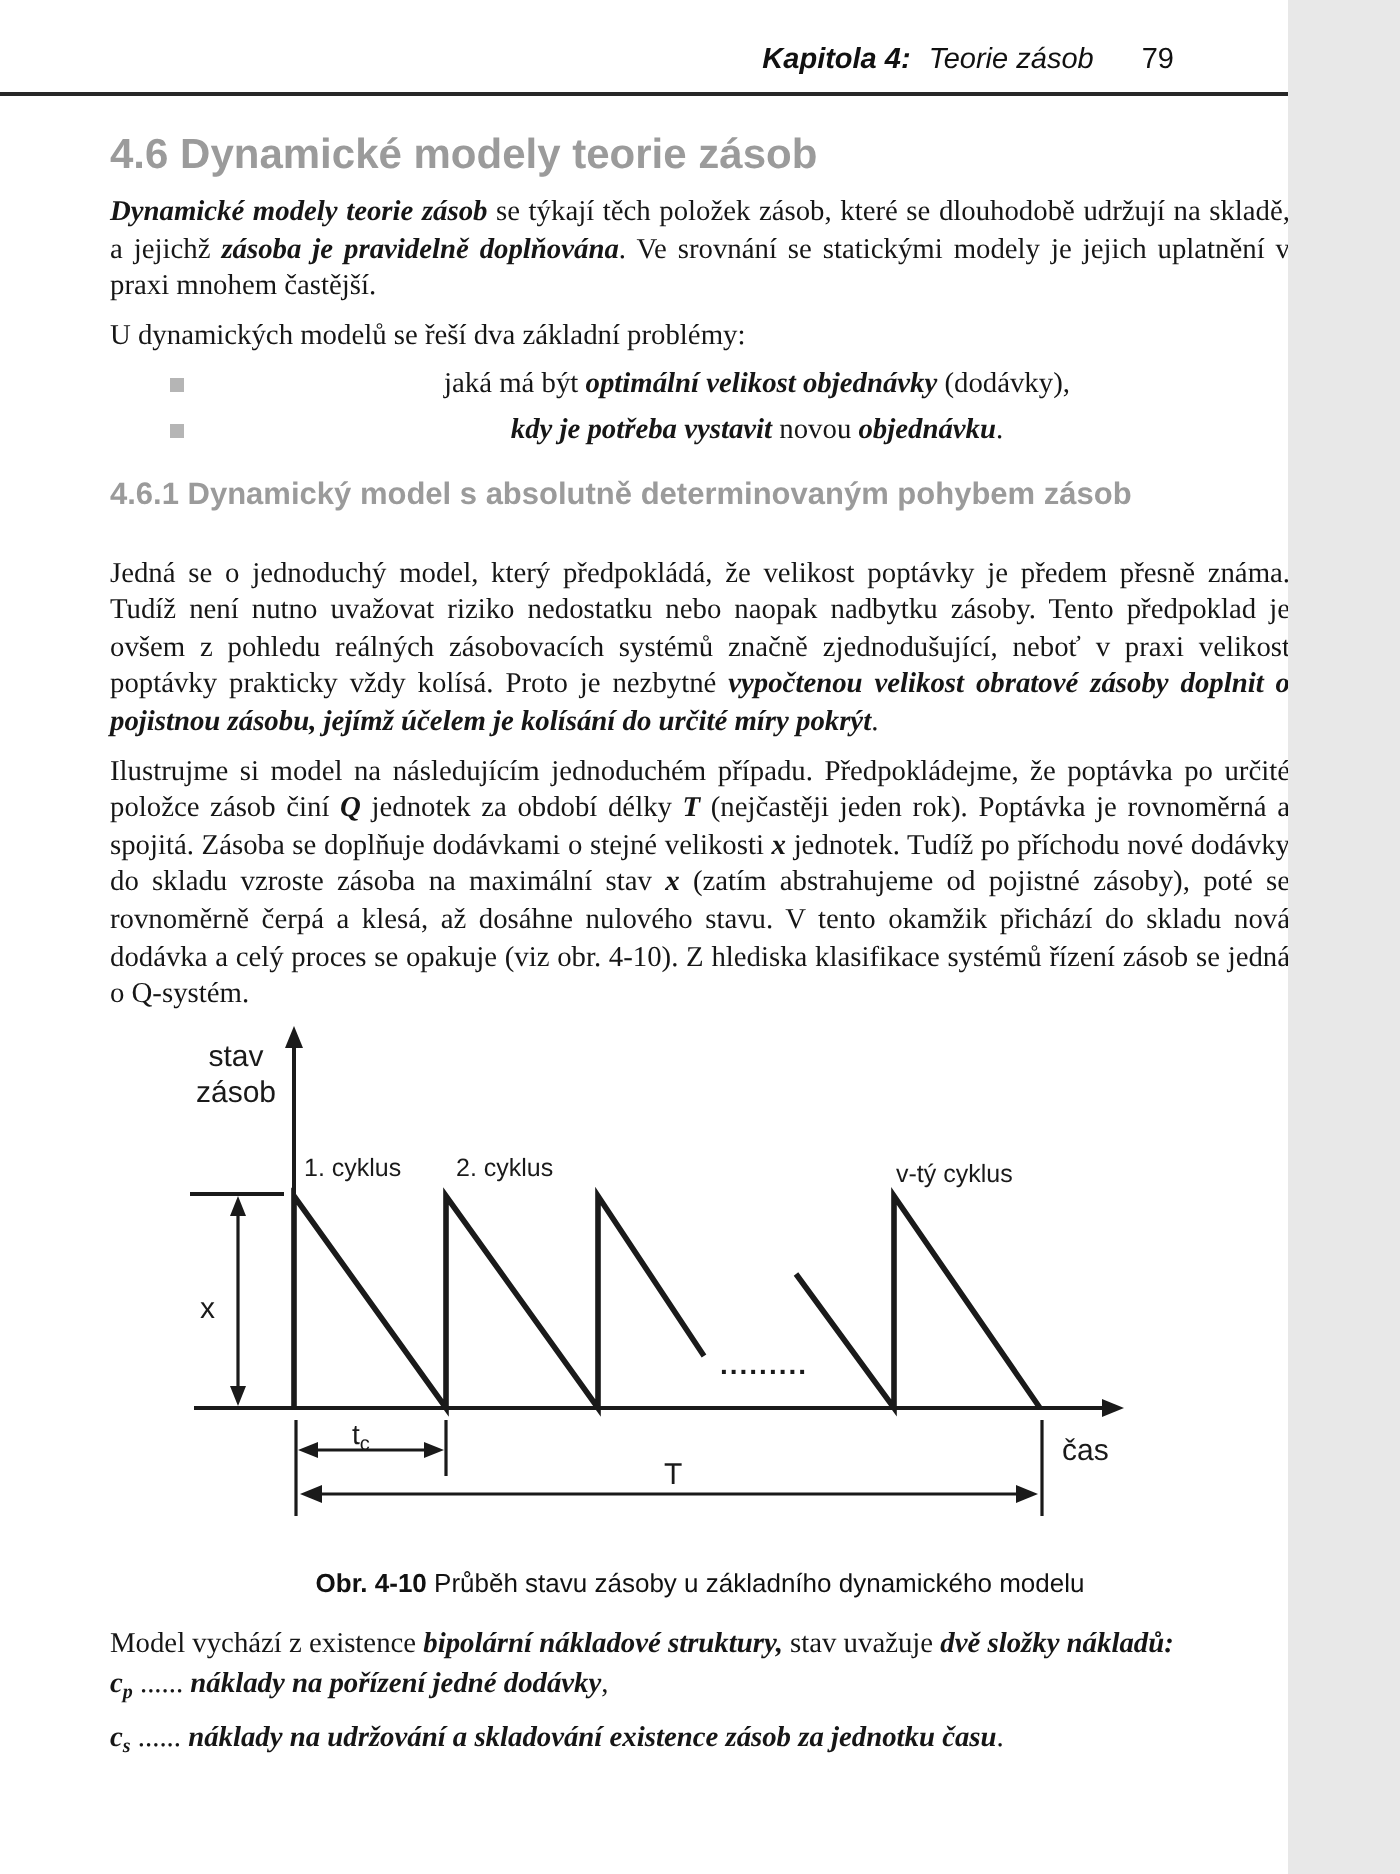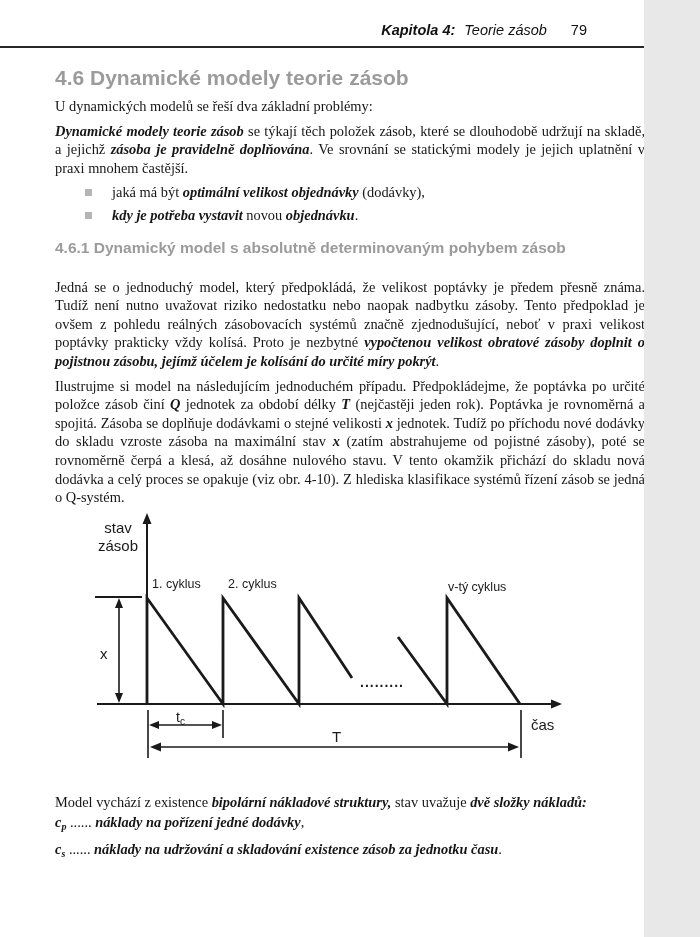--- a/index.html
+++ b/index.html
@@ -39,21 +39,21 @@
     font-weight:700;font-size:15.5px;line-height:19px;
     color:#9b9b9b;
   }
   p.body-par{
     margin:0 0 6px 0;
     font-size:14.4px;line-height:18.6px;
     text-align:justify;
   }
   .seg-bi{font-weight:700;font-style:italic;}
   .seg-bisub{font-weight:700;font-style:italic;font-size:10px;vertical-align:-3px;}
-  .bullet-list{margin:2px 0 0 0;padding:0;list-style:none;}
+  .bullet-list{margin:2px 0 0 0;padding:0;list-style:none;text-align:center;}
   .bullet-item{
     position:relative;
     margin:0 0 4px 0;padding-left:57px;
     font-size:14.4px;line-height:18.6px;
   }
   .bullet-square{
     position:absolute;left:30px;top:6px;
     width:7px;height:7px;background:#b5b5b5;
   }
   
@@ -79,22 +79,22 @@
     <span class="rh-chapter">Kapitola 4:</span>
     <span class="rh-title">Teorie zásob</span>
     <span class="rh-page">79</span>
   </div>
   <div class="header-rule"></div>
 
   <div class="content">
 
     <h1 class="section-title">4.6 Dynamické modely teorie zásob</h1>
 
+    <p class="body-par"><span class="seg-bi">Dynamické modely teorie zásob</span><span class="seg-n"> se týkají těch položek zásob, které se dlouhodobě udržují na skladě, a jejichž </span><span class="seg-bi">zásoba je pravidelně doplňována</span><span class="seg-n">. Ve srovnání se statickými modely je jejich uplatnění v praxi mnohem častější.</span></p>
     <p class="body-par"><span class="seg-n">U dynamických modelů se řeší dva základní problémy:</span></p>
-    <p class="body-par"><span class="seg-bi">Dynamické modely teorie zásob</span><span class="seg-n"> se týkají těch položek zásob, které se dlouhodobě udržují na skladě, a jejichž </span><span class="seg-bi">zásoba je pravidelně doplňována</span><span class="seg-n">. Ve srovnání se statickými modely je jejich uplatnění v praxi mnohem častější.</span></p>
 
     <ul class="bullet-list">
       <li class="bullet-item">
         <span class="bullet-square"></span>
         <span><span class="seg-n">jaká má být </span><span class="seg-bi">optimální velikost objednávky</span><span class="seg-n"> (dodávky),</span></span>
       </li>
       <li class="bullet-item">
         <span class="bullet-square"></span>
         <span><span class="seg-bi">kdy je potřeba vystavit</span><span class="seg-n"> novou </span><span class="seg-bi">objednávku</span><span class="seg-n">.</span></span>
       </li>
@@ -140,19 +140,22 @@
         <polygon points="134,212 124,208 124,216" fill="#1a1a1a"></polygon>
         <text x="88" y="209" font-size="14"><tspan>t</tspan><tspan dy="3" font-size="10">c</tspan></text>
 
         <line x1="66" y1="234" x2="427" y2="234" stroke="#1a1a1a" stroke-width="1.6"></line>
         <polygon points="62,234 73,229.5 73,238.5" fill="#1a1a1a"></polygon>
         <polygon points="431,234 420,229.5 420,238.5" fill="#1a1a1a"></polygon>
         <text x="244" y="229" font-size="15">T</text>
       </svg>
     </div>
 
+    <div class="figure-caption">
+      <span class="cap-b">Obr. 4-10</span><span> Průběh stavu zásoby u základního dynamického modelu</span>
+    </div>
 
     <p class="costs-par"><span class="seg-n">Model vychází z existence </span><span class="seg-bi">bipolární nákladové struktury,</span><span class="seg-n"> stav uvažuje </span><span class="seg-bi">dvě složky nákladů:</span></p>
     <p class="cost-line"><span class="seg-bi">c</span><span class="seg-bisub">p</span><span class="seg-n">  ...... </span><span class="seg-bi">náklady na pořízení jedné dodávky</span><span class="seg-n">,</span></p>
     <p class="cost-line"><span class="seg-bi">c</span><span class="seg-bisub">s</span><span class="seg-n"> ......  </span><span class="seg-bi">náklady na udržování a skladování existence zásob za jednotku času</span><span class="seg-n">.</span></p>
 
   </div>
 </div>
 
 </body></html>

